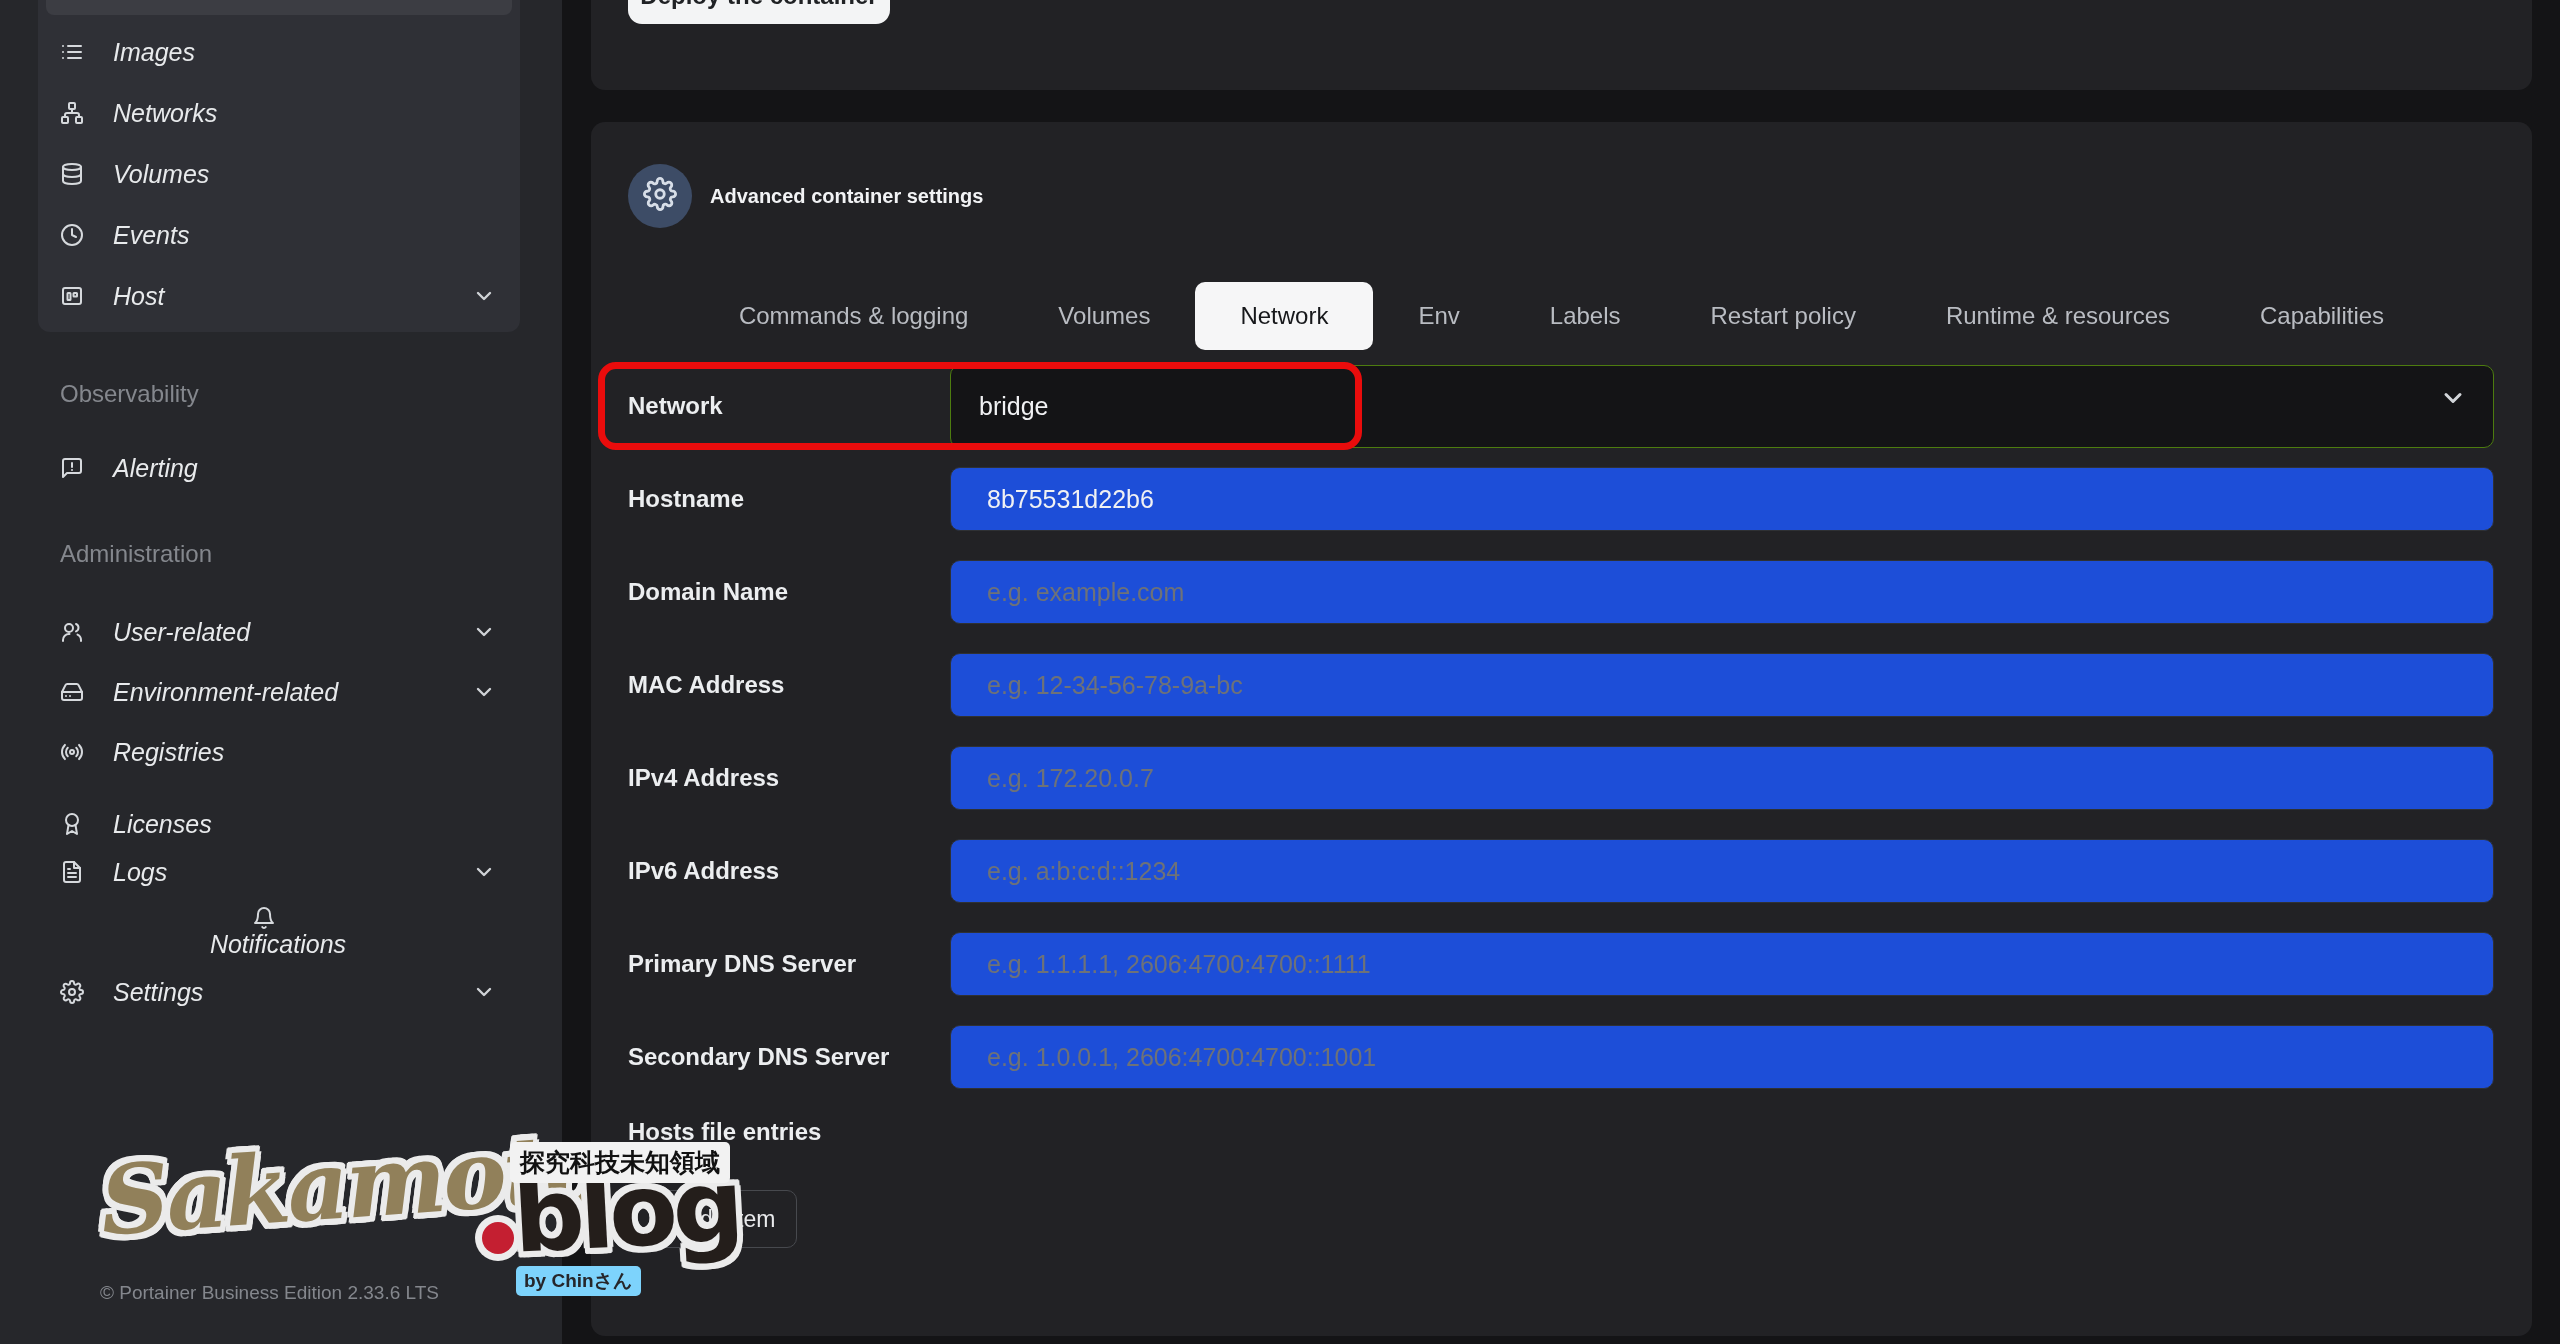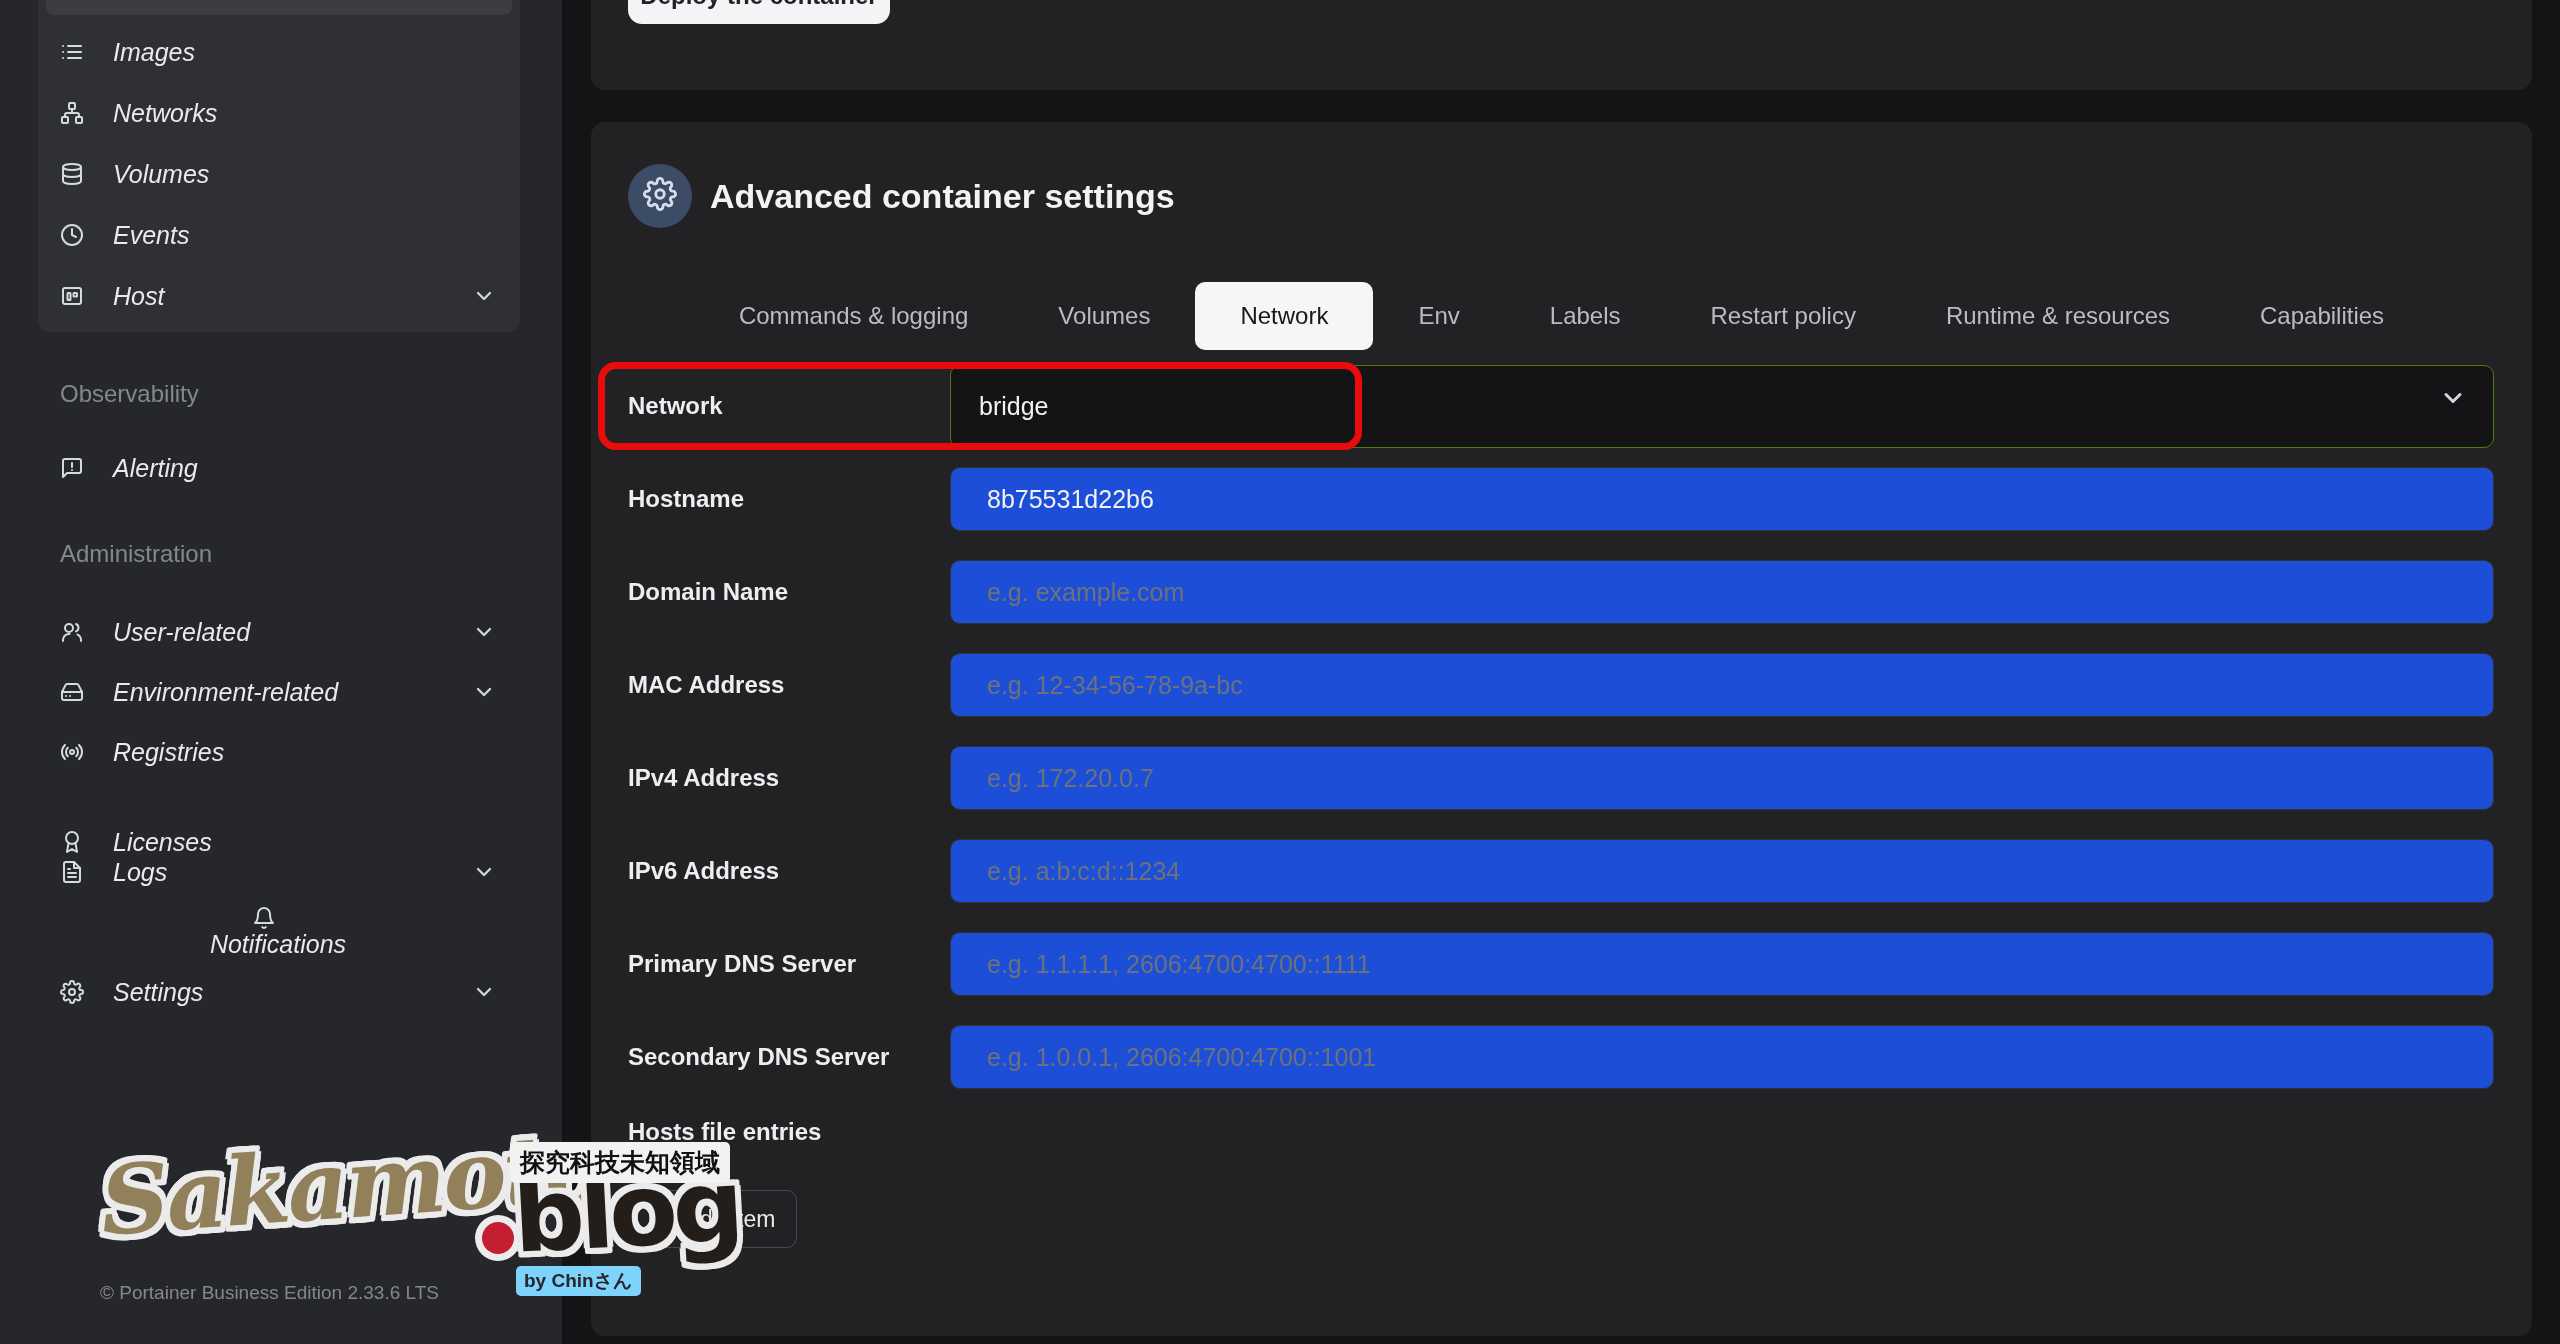--- a/index.html
+++ b/index.html
@@ -54,21 +54,21 @@
     font-size:24px; font-weight:600; font-family:inherit; cursor:pointer;
   }
   .card-settings { top:122px; height:1214px; }
 
   .settings-header { position:absolute; left:37px; top:42px; height:64px; display:flex; align-items:center; }
   .gear-badge {
     width:64px; height:64px; border-radius:50%; background:#3d4c66;
     display:flex; align-items:center; justify-content:center; flex:0 0 64px;
   }
   .gear-badge svg { width:34px; height:34px; stroke:#d7dee8; fill:none; stroke-width:2; stroke-linecap:round; stroke-linejoin:round; }
-  .settings-title { margin-left:18px; font-size:34px; font-weight:700; color:#f2f3f5; white-space:nowrap; }
+  .settings-title { margin-left:18px; font-size:20px; font-weight:700; color:#f2f3f5; white-space:nowrap; }
 
   .tabs {
     position:absolute; left:0; right:0; top:160px; height:68px;
     display:flex; justify-content:center; align-items:center;
   }
   .tab {
     height:68px; padding:0 45px; display:flex; align-items:center;
     font-size:24px; color:#b9bcc2; border-radius:10px; cursor:pointer; white-space:nowrap;
   }
   .tab.selected { background:#f6f6f7; color:#17181b; font-weight:500; }
@@ -254,21 +254,21 @@
           <svg viewBox="0 0 24 24" xmlns="http://www.w3.org/2000/svg">
             <circle cx="12" cy="12" r="2"></circle>
             <path d="M16.24 7.76a6 6 0 0 1 0 8.49"></path>
             <path d="M7.76 16.24a6 6 0 0 1 0-8.49"></path>
             <path d="M19.07 4.93a10 10 0 0 1 0 14.14"></path>
             <path d="M4.93 19.07a10 10 0 0 1 0-14.14"></path>
           </svg>
         </span>
         <span class="nav-label">Registries</span>
       </div>
-      <div class="nav-row" style="top: 816px;">
+      <div class="nav-row" style="top: 798px;">
         <span class="ico">
           <svg viewBox="0 0 24 24" xmlns="http://www.w3.org/2000/svg">
             <circle cx="12" cy="8" r="6"></circle>
             <path d="M15.48 12.89 17 22l-5-3-5 3 1.52-9.11"></path>
           </svg>
         </span>
         <span class="nav-label">Licenses</span>
       </div>
       <div class="nav-row" style="top: 846px;">
         <span class="ico">

